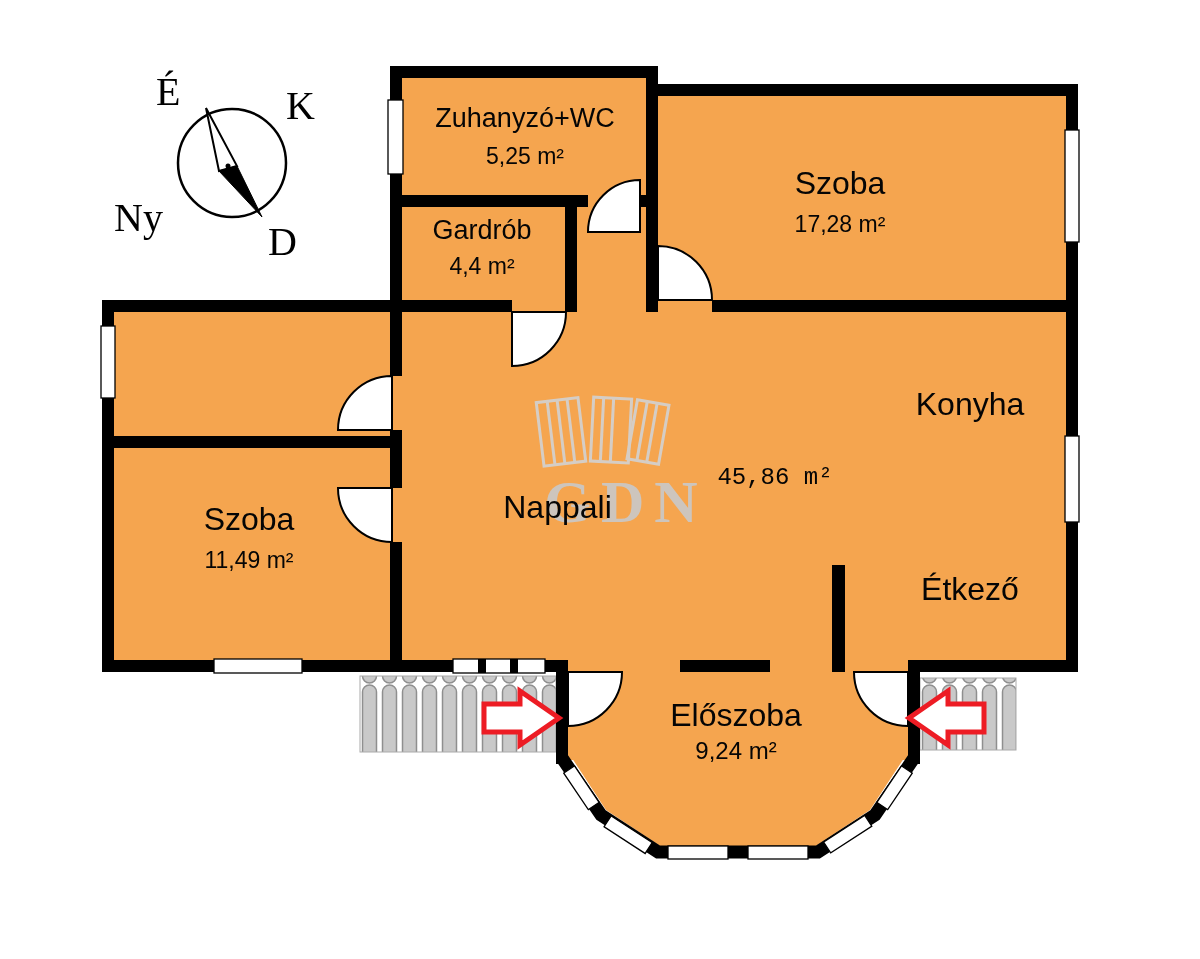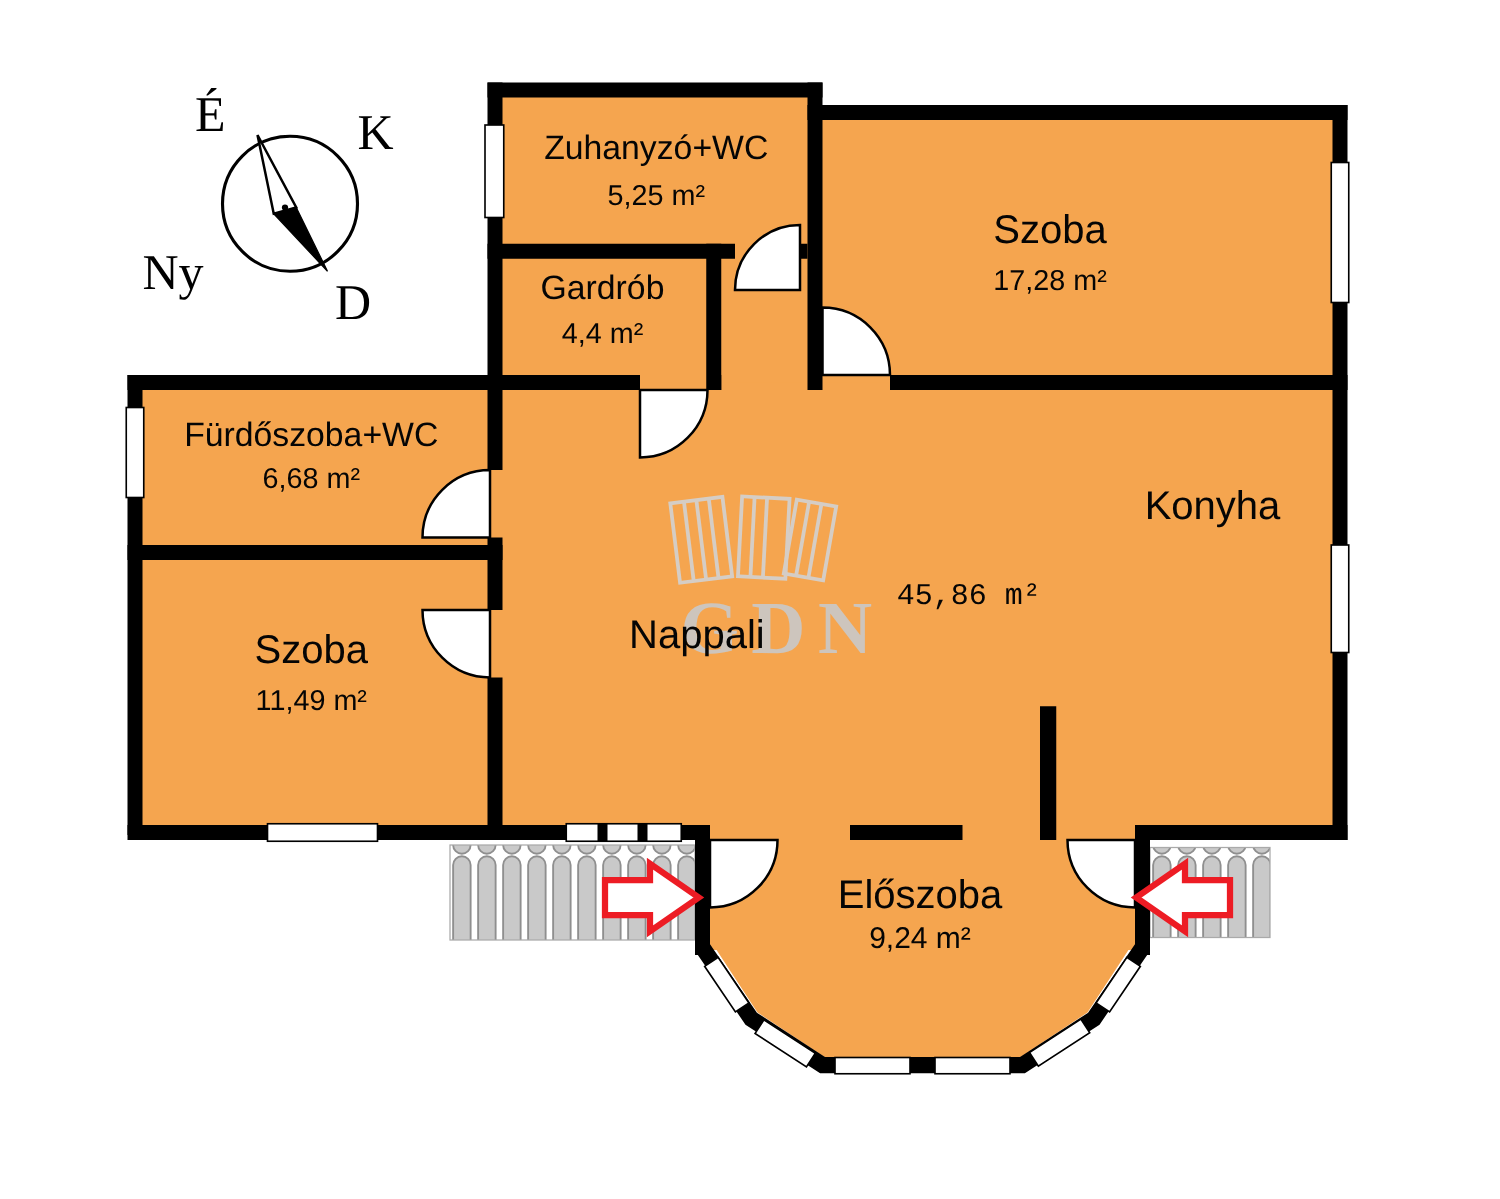--- a/index.html
+++ b/index.html
@@ -151,28 +151,27 @@
 
   <div class="lbl room-name" style="left:402px;top:104px;width:246px;">Zuhanyzó+WC</div>
   <div class="lbl room-area" style="left:402px;top:144px;width:246px;">5,25 m²</div>
 
   <div class="lbl room-name" style="left:396px;top:216px;width:172px;">Gardrób</div>
   <div class="lbl room-area" style="left:396px;top:254px;width:172px;">4,4 m²</div>
 
   <div class="lbl room-name big" style="left:740px;top:166px;width:200px;">Szoba</div>
   <div class="lbl room-area" style="left:740px;top:212px;width:200px;">17,28 m²</div>
 
-  <div class="lbl room-name" style="left:106px;top:334px;width:286px;">Fürdőszoba+WC</div>
-  <div class="lbl room-area" style="left:106px;top:370px;width:286px;">6,68 m²</div>
 
   <div class="lbl room-name big" style="left:106px;top:502px;width:286px;">Szoba</div>
   <div class="lbl room-area" style="left:106px;top:548px;width:286px;">11,49 m²</div>
 
   <div class="lbl room-name big" style="left:455px;top:462px;width:205px;margin-top:28px;">Nappali</div>
   <div class="lbl room-area mid" style="left:690px;top:465px;width:170px;font-family:Liberation Mono, monospace;">45,86 m²</div>
 
   <div class="lbl room-name big" style="left:878px;top:370px;width:184px;margin-top:17px;">Konyha</div>
 
+  <div class="lbl room-name big" style="left:878px;top:572px;width:184px;">Étkező</div>
 
   <div class="lbl room-name big" style="left:560px;top:698px;width:352px;">Előszoba</div>
   <div class="lbl room-area mid" style="left:560px;top:738px;width:352px;">9,24 m²</div>
 
 </div>
 
 </body></html>

